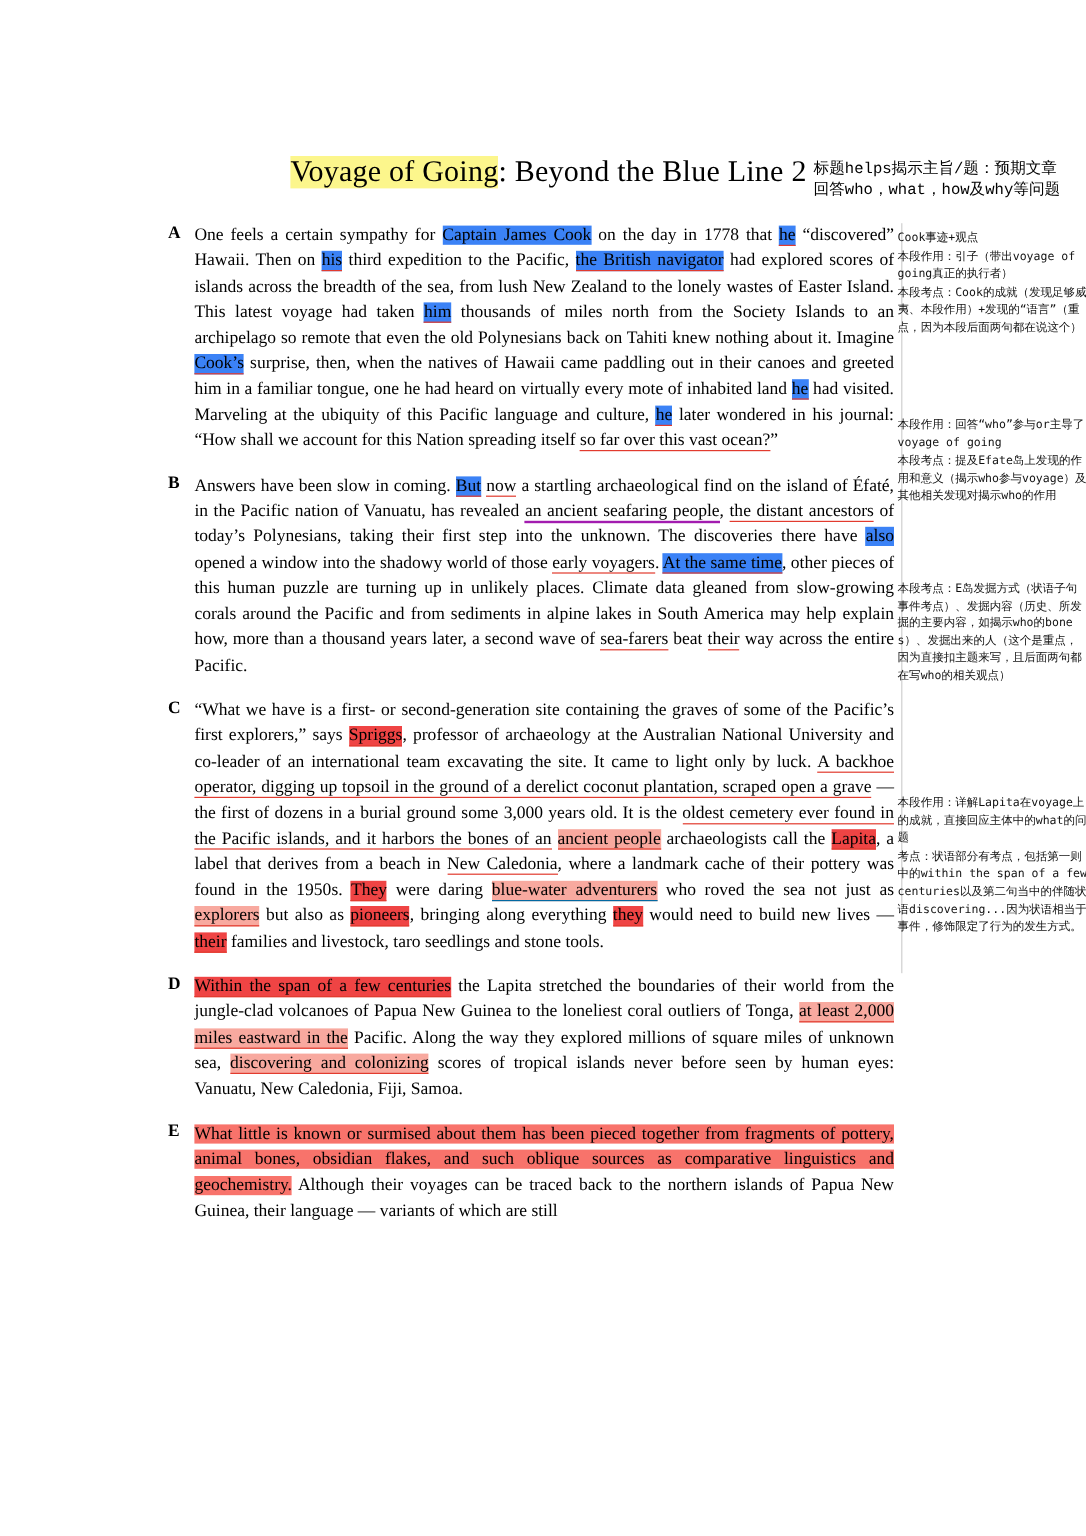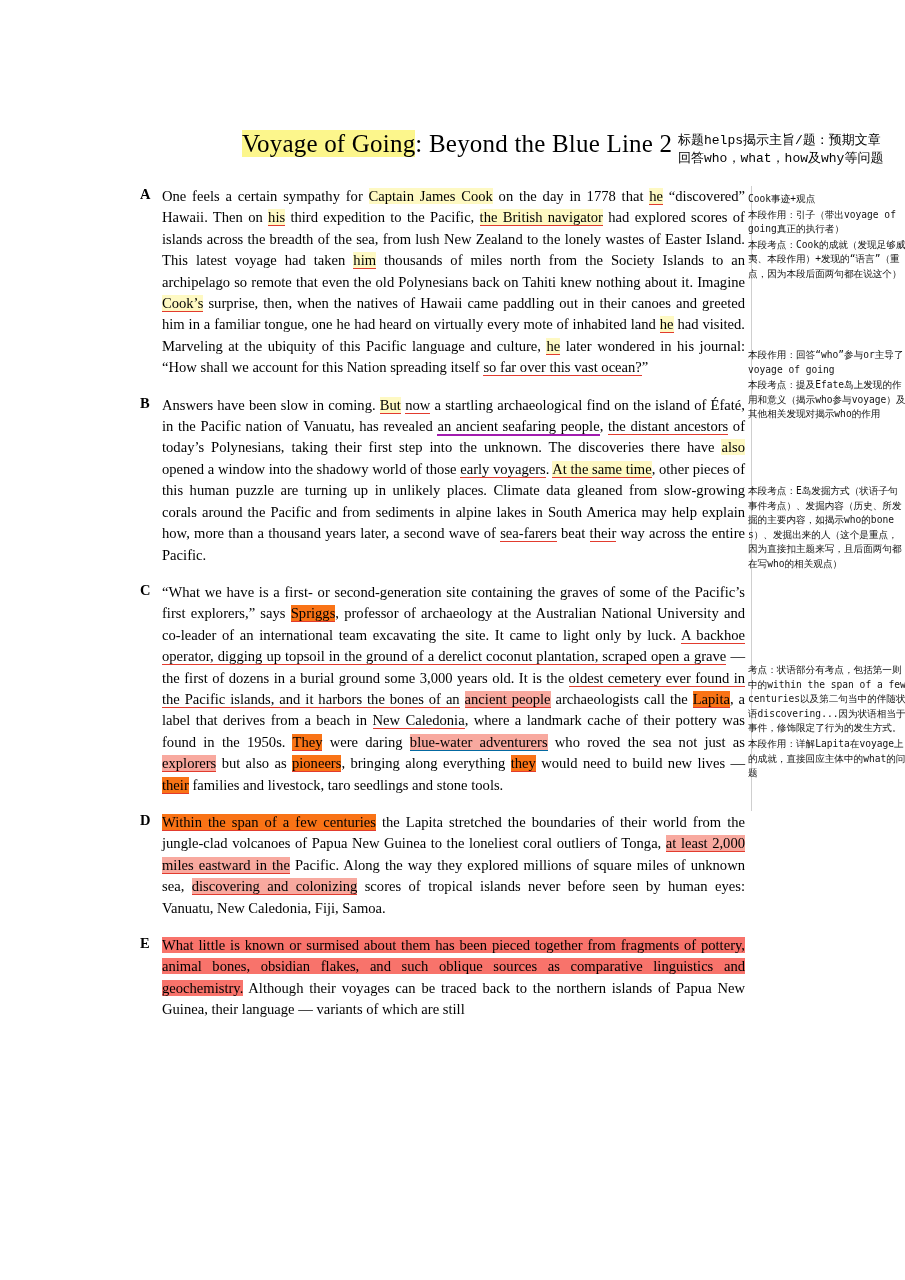--- a/index.html
+++ b/index.html
@@ -28,27 +28,27 @@
     position: absolute;
     left: 222px;
     top: 0;
     font-size: 25px;
     font-family: "Liberation Serif", serif;
     white-space: nowrap;
     letter-spacing: 0.2px;
     margin-left: 20px;
   }
   .hl-yellow {
-    background: #fef9c3;
+    background: #3b82f6;
   }
   .hl-yellow-strong {
     background: #fcf68c;
   }
   .hl-pink {
-    background: #f97316;
+    background: #ef4444;
   }
   .hl-red {
     background: #f8736b;
   }
   .hl-orange {
     background: #f8a99f;
   }
 
   #title-note {
     position: absolute;
@@ -183,15 +183,15 @@
 <div class="note" id="note-b">
   <p>本段作用：回答“who”参与or主导了voyage of going</p>
   <p>本段考点：提及Efate岛上发现的作用和意义（揭示who参与voyage）及其他相关发现对揭示who的作用</p>
 </div>
 
 <div class="note" id="note-c">
   <p>本段考点：E岛发掘方式（状语子句事件考点）、发掘内容（历史、所发掘的主要内容，如揭示who的bones）、发掘出来的人（这个是重点，因为直接扣主题来写，且后面两句都在写who的相关观点）</p>
 </div>
 
 <div class="note" id="note-d">
+  <p>本段作用：详解Lapita在voyage上的成就，直接回应主体中的what的问题</p>
   <p>考点：状语部分有考点，包括第一则中的within the span of a few centuries以及第二句当中的伴随状语discovering...因为状语相当于事件，修饰限定了行为的发生方式。</p>
-  <p>本段作用：详解Lapita在voyage上的成就，直接回应主体中的what的问题</p>
 </div>
 
 </body></html>

